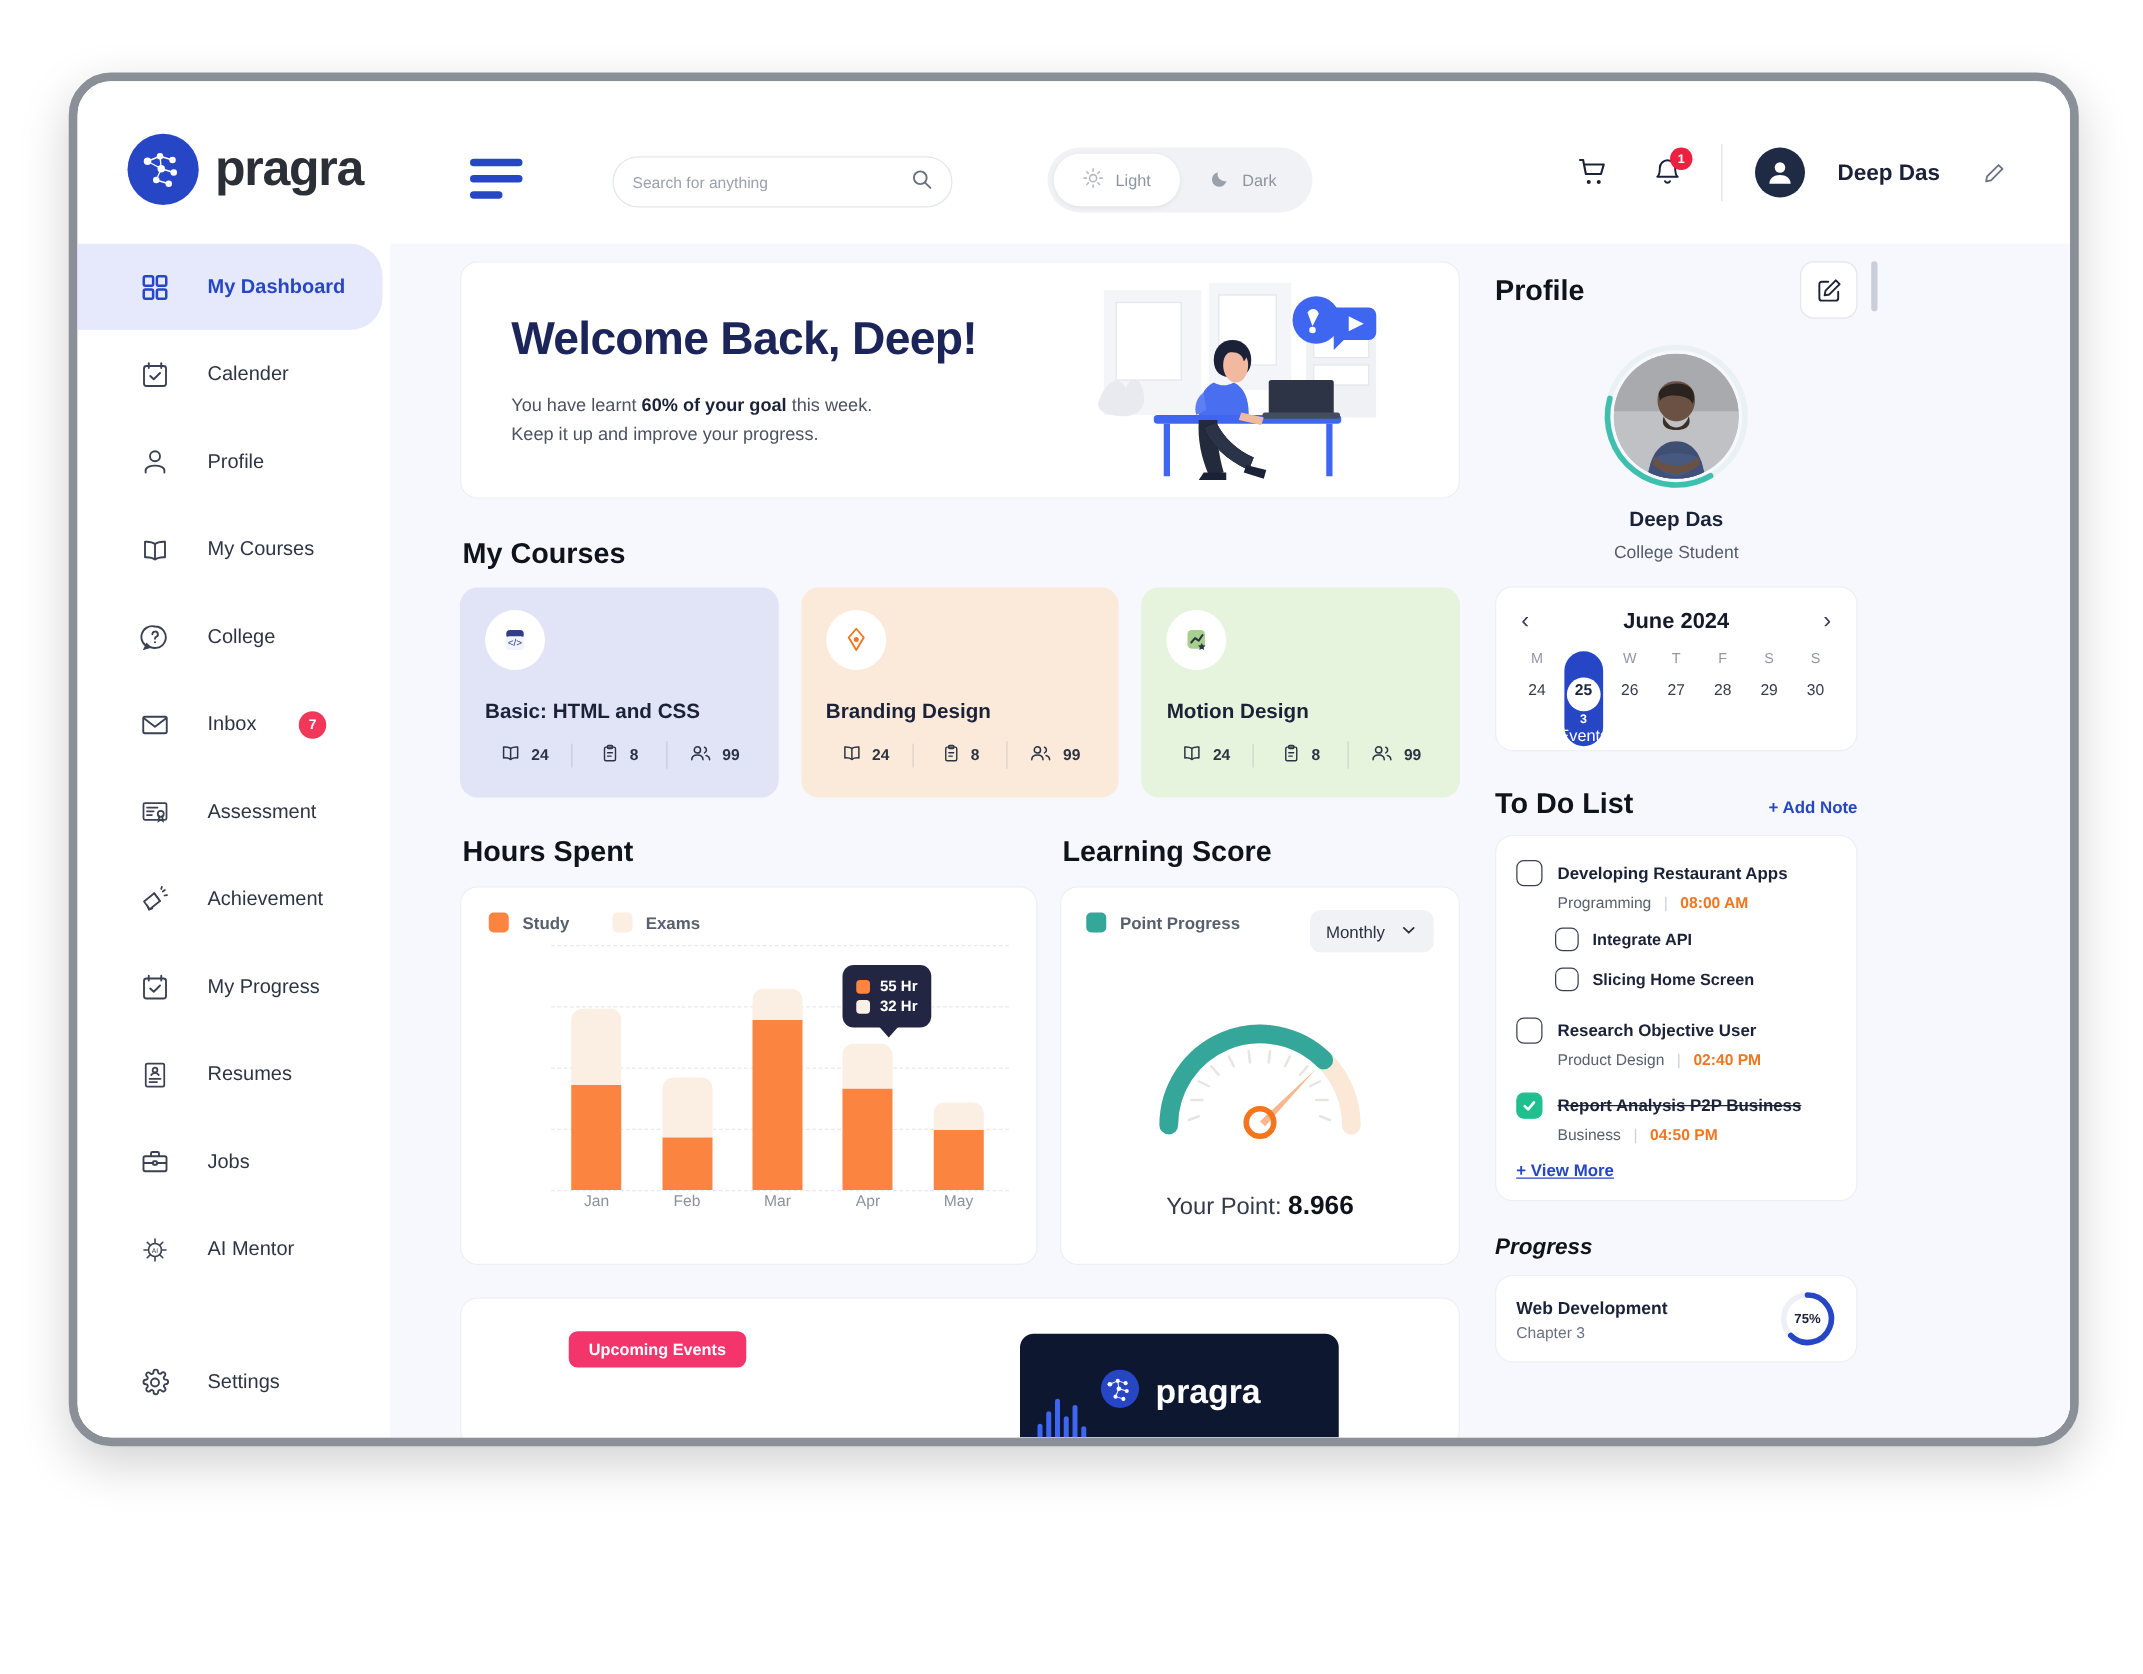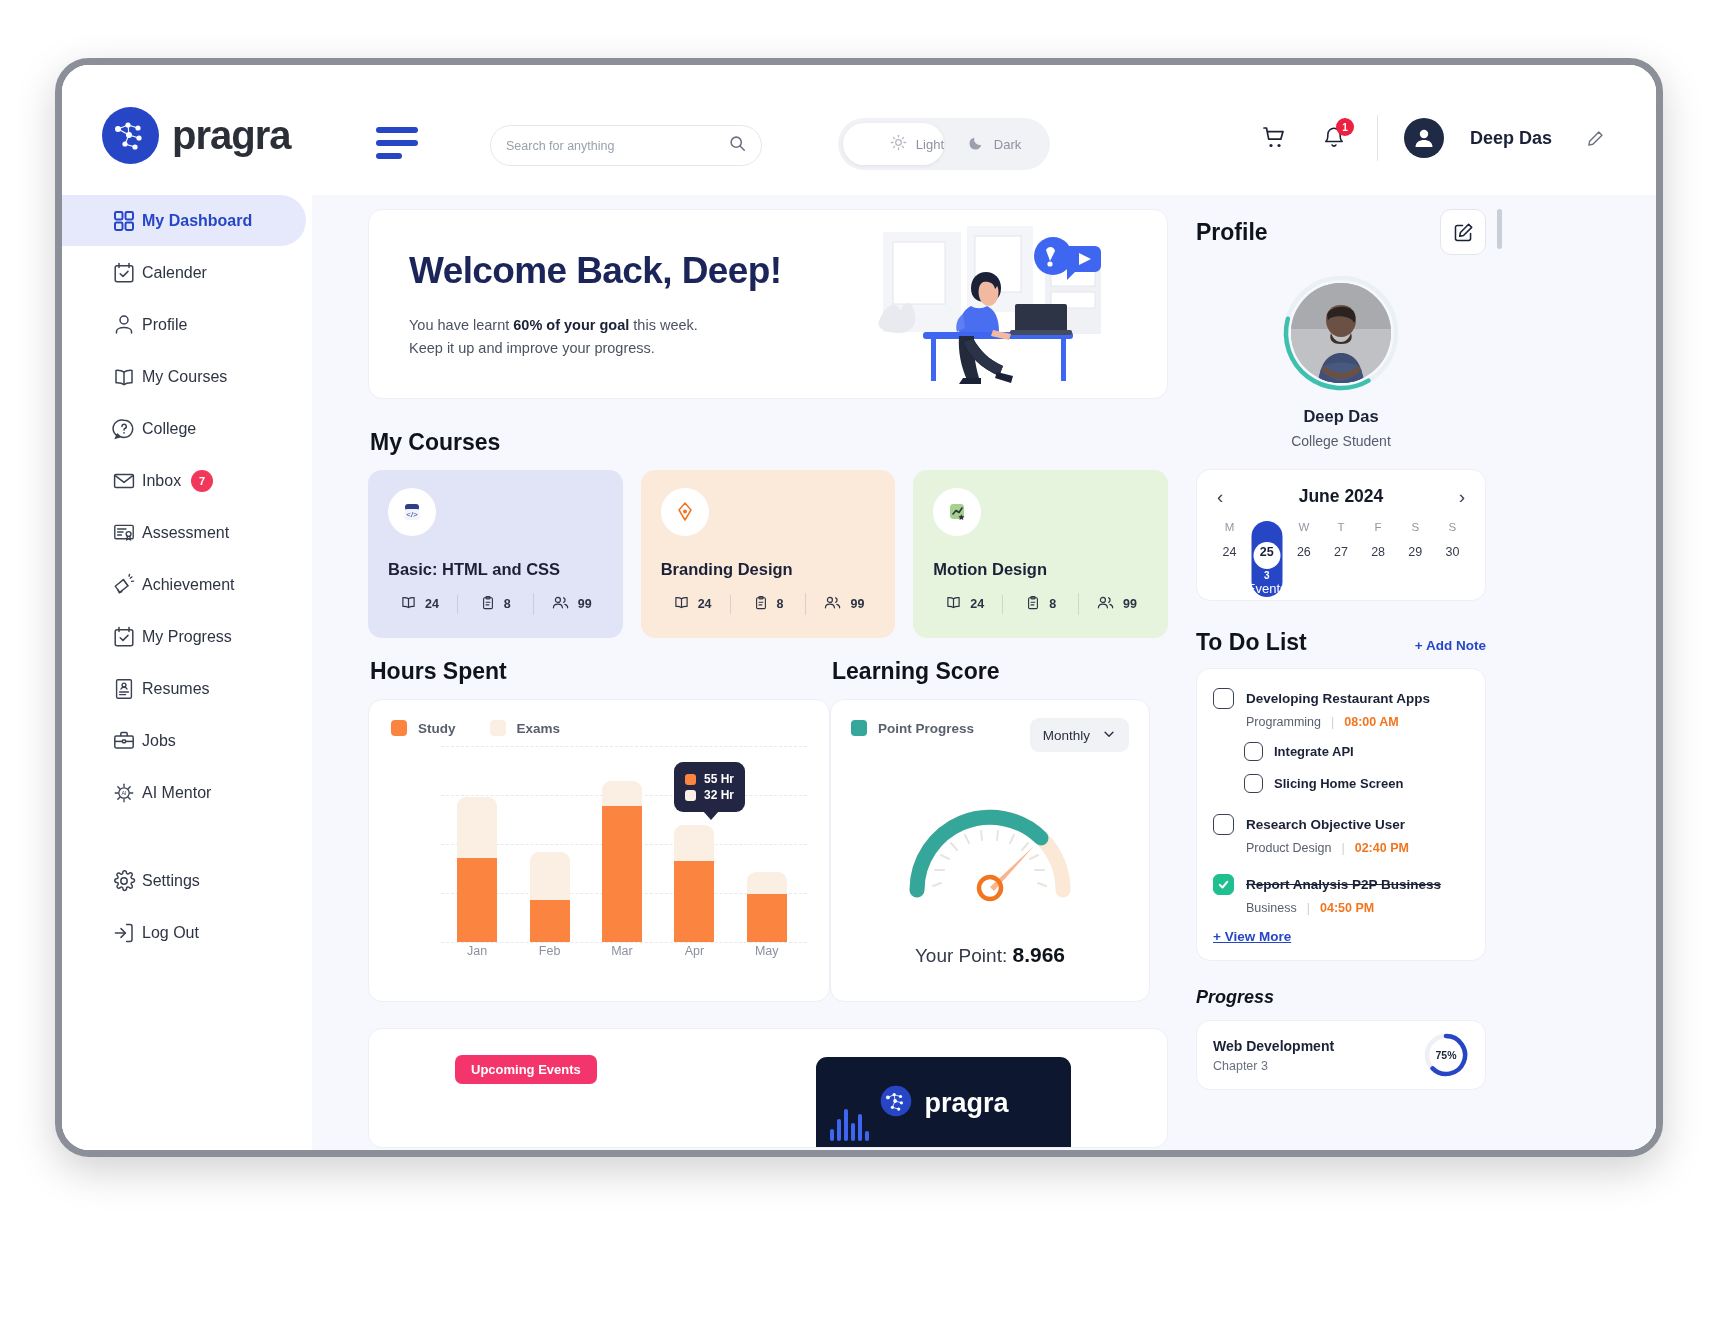--- a/index.html
+++ b/index.html
@@ -44,37 +44,37 @@
     flex:1; border:none; outline:none; font-size:12.5px; color:#6a7180;
     font-family:"Liberation Sans", sans-serif; background:transparent;
   }
   .search-box input::placeholder { color:#9aa1ad; }
 
   .theme-toggle {
     position:absolute; left:776px; top:53px; width:212px; height:52px;
     background:#f1f2f5; border-radius:26px; display:flex; align-items:center; padding:5px;
   }
   .theme-opt { flex:1; height:42px; border-radius:21px; display:flex; align-items:center; justify-content:center; gap:9px; font-size:13px; color:#8d939f; cursor:pointer; }
-  .theme-opt.active { background:#fff; box-shadow:0 1px 4px rgba(0,0,0,.07);justify-content:flex-end; }
+  .theme-opt.active { background:#fff; box-shadow:0 1px 4px rgba(0,0,0,.07); }
 
   .top-right { position:absolute; right:44px; top:50px; display:flex; align-items:center; gap:26px; }
   .icon-btn { position:relative; cursor:pointer; width:34px; height:34px; display:flex; align-items:center; justify-content:center; }
   .badge-dot {
     position:absolute; top:-3px; right:-3px; min-width:18px; height:18px; border-radius:9px;
     background:#ee2040; color:#fff; font-size:10px; font-weight:700;
     display:flex; align-items:center; justify-content:center; padding:0 4px;
   }
   .divider-v { width:1px; height:46px; background:#dfe2e8; }
   .avatar-sm { width:40px; height:40px; border-radius:50%; background:#1f2a44; display:flex; align-items:center; justify-content:center; }
   .user-name { font-size:18px; font-weight:700; color:#1b2238; }
 
   
   .sidebar { position:absolute; left:0; top:130px; width:250px; bottom:0; background:#fff; }
   .nav-item {
-    display:flex; align-items:center; gap:4px; height:51px; padding-left:48px; cursor:pointer;
+    display:flex; align-items:center; gap:28px; height:69px; padding-left:48px; cursor:pointer;
     color:#2d3443; font-size:16px; position:relative; margin-bottom:1px;
   }
   .nav-item.active { background:#e6e9fb; border-radius:0 26px 26px 0; color:#2646c6; font-weight:700; width:244px; }
   .nav-icon { width:28px; height:28px; display:flex; align-items:center; justify-content:center; flex-shrink:0; }
   .nav-badge { margin-left:6px; min-width:22px; height:22px; border-radius:11px; background:#f2385a; color:#fff;
     font-size:11px; font-weight:700; display:flex; align-items:center; justify-content:center; }
   .nav-gap { height:36px; }
 
   
   .main { position:absolute; left:250px; top:130px; right:0; bottom:0; background:#f6f8fd; padding:14px 18px 0 56px; overflow:hidden; }
@@ -95,21 +95,21 @@
   .courses-row { display:flex; gap:18px; }
   .course-card { flex:1; height:168px; border-radius:14px; position:relative; padding:18px 0 0 0; }
   .course-badge { width:48px; height:48px; border-radius:50%; background:#fff; margin-left:20px;
      display:flex; align-items:center; justify-content:center; }
   .course-title { font-size:16.5px; font-weight:700; color:#1b2238; margin:24px 0 0 20px; }
   .course-stats { display:flex; align-items:center; gap:0; margin:14px 14px 0 14px; }
   .stat { flex:1; display:flex; align-items:center; justify-content:center; gap:8px; font-size:12.5px; color:#2c3342; font-weight:700; }
   .stat + .stat { border-left:1px solid rgba(120,120,140,.22); }
 
   
-  .charts-row { display:flex; margin-top:20px; }
+  .charts-row { display:flex; gap:18px; margin-top:30px; }
   .chart-col { width:462px; }
   .score-col { width:320px; }
   .chart-card { height:303px; padding:20px 22px 14px 22px; position:relative; }
   .legend { display:flex; align-items:center; gap:34px; margin-bottom:10px; }
   .legend-item { display:flex; align-items:center; gap:11px; font-size:13.5px; color:#585f6d; font-weight:700; }
   .sw { width:16px; height:16px; border-radius:4px; }
   .plot { position:relative; height:222px; margin-top:4px; }
   .ylabels { position:absolute; left:0; top:0; bottom:26px; width:48px; }
   .ytick { position:absolute; right:6px; font-size:11.5px; color:#9097a4; transform:translateY(-50%); }
   .gridarea { position:absolute; left:50px; right:0; top:0; bottom:26px; }

